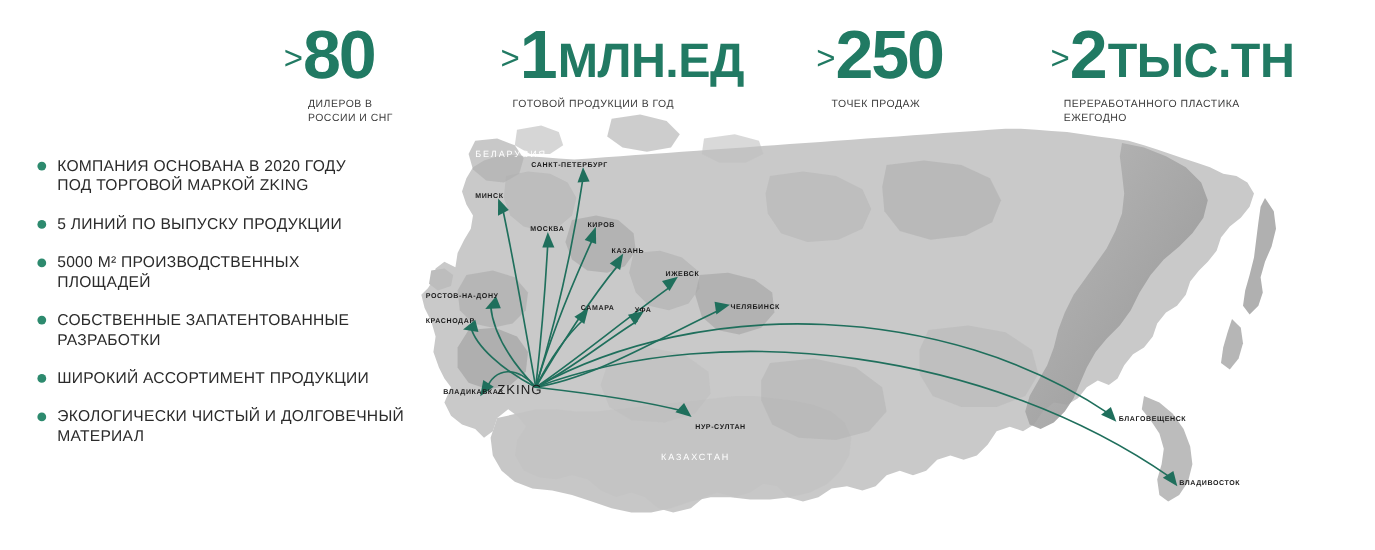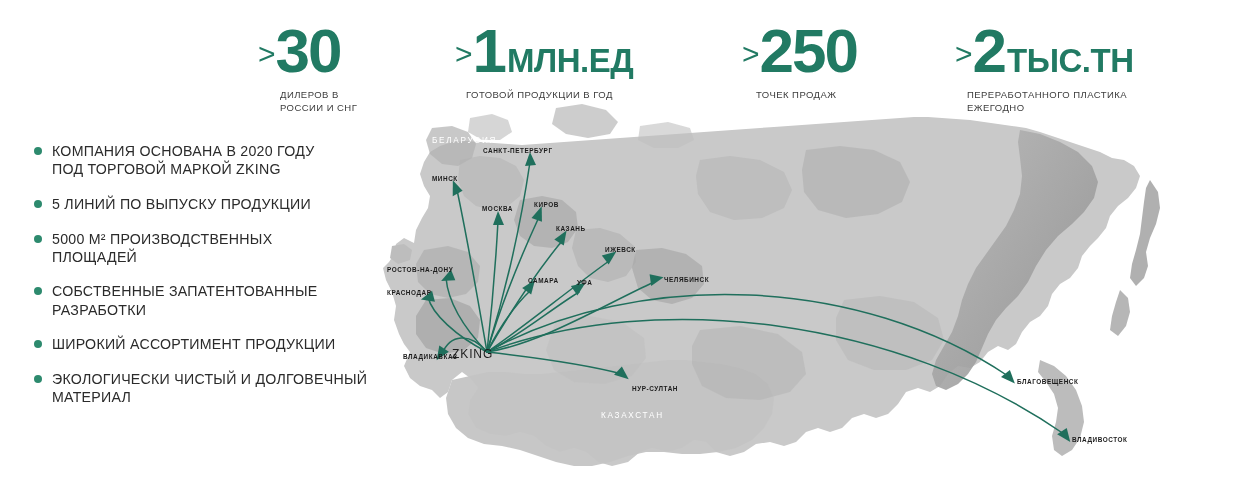--- a/index.html
+++ b/index.html
@@ -21,21 +21,21 @@
   .stat{position:absolute;text-align:left;}
   .stat-top{display:flex;align-items:flex-end;line-height:0.86;white-space:nowrap;}
   .stat-gt{
     color:#217a63;font-size:30px;font-weight:400;
     margin-right:1px;margin-bottom:11px;letter-spacing:-1px;
   }
   .stat-num{
     color:#217a63;font-weight:700;font-size:62px;letter-spacing:-2px;
   }
   .stat-unit{
-    color:#217a63;font-weight:700;font-size:33px;letter-spacing:-0.5px;
+    color:#217a63;font-weight:700;font-size:44px;letter-spacing:-0.5px;
     margin-left:2px;margin-bottom:2px;
   }
   .stat-cap{
     color:#3c3c3c;font-size:9.5px;font-weight:400;letter-spacing:0.45px;
     line-height:1.32;margin-top:12px;text-transform:uppercase;white-space:pre-line;
   }
 
   #stat-0{left:258px;top:24px;}
   #stat-0 .stat-cap{margin-left:22px;}
   #stat-1{left:455px;top:24px;}
@@ -224,21 +224,21 @@
       <div class="country-label" style="left: 432px; top: 136px;">БЕЛАРУСИЯ</div>
       <div class="country-label" style="left: 601px; top: 411px;">КАЗАХСТАН</div>
     </div>
   <div id="hub-label">ZKING</div>
 
   <div class="stats-row">
 
     <div class="stat" id="stat-0">
       <div class="stat-top">
         <span class="stat-gt">&gt;</span>
-        <span class="stat-num">30</span>
+        <span class="stat-num">80</span>
         <span class="stat-unit"></span>
       </div>
       <div class="stat-cap">ДИЛЕРОВ В
 РОССИИ И СНГ</div>
     </div>
 
     <div class="stat" id="stat-1">
       <div class="stat-top">
         <span class="stat-gt">&gt;</span>
         <span class="stat-num">1</span>

